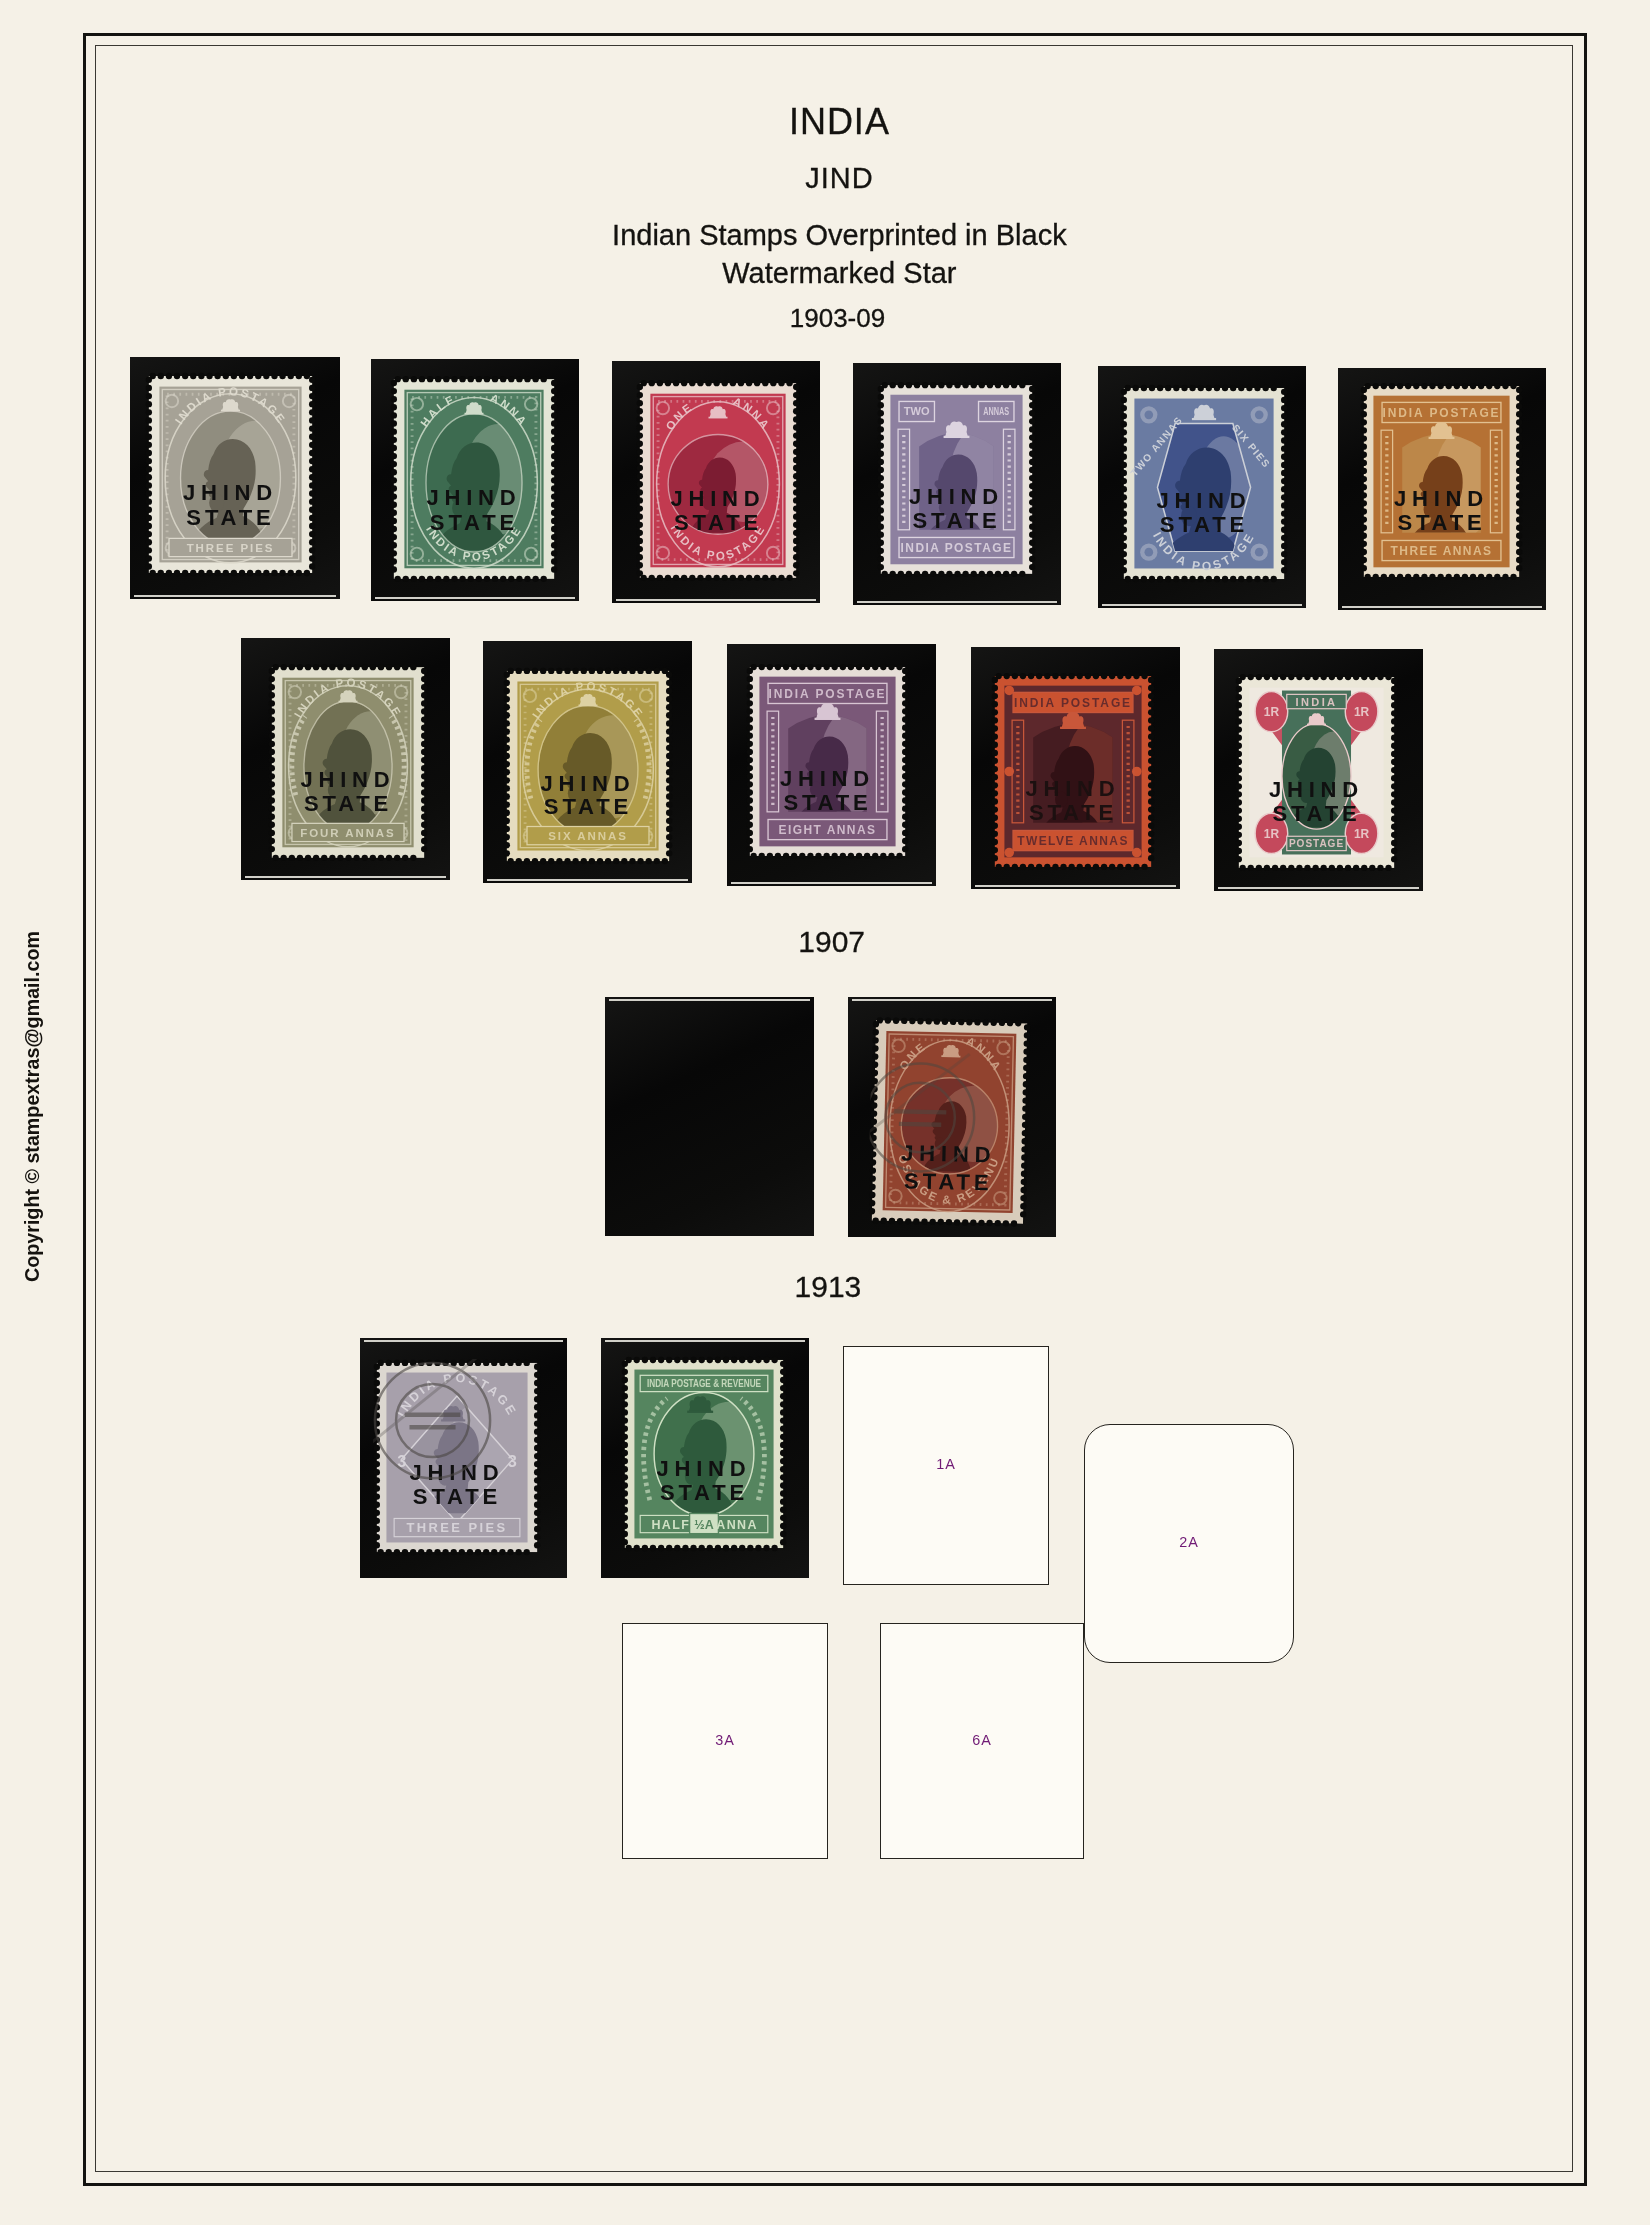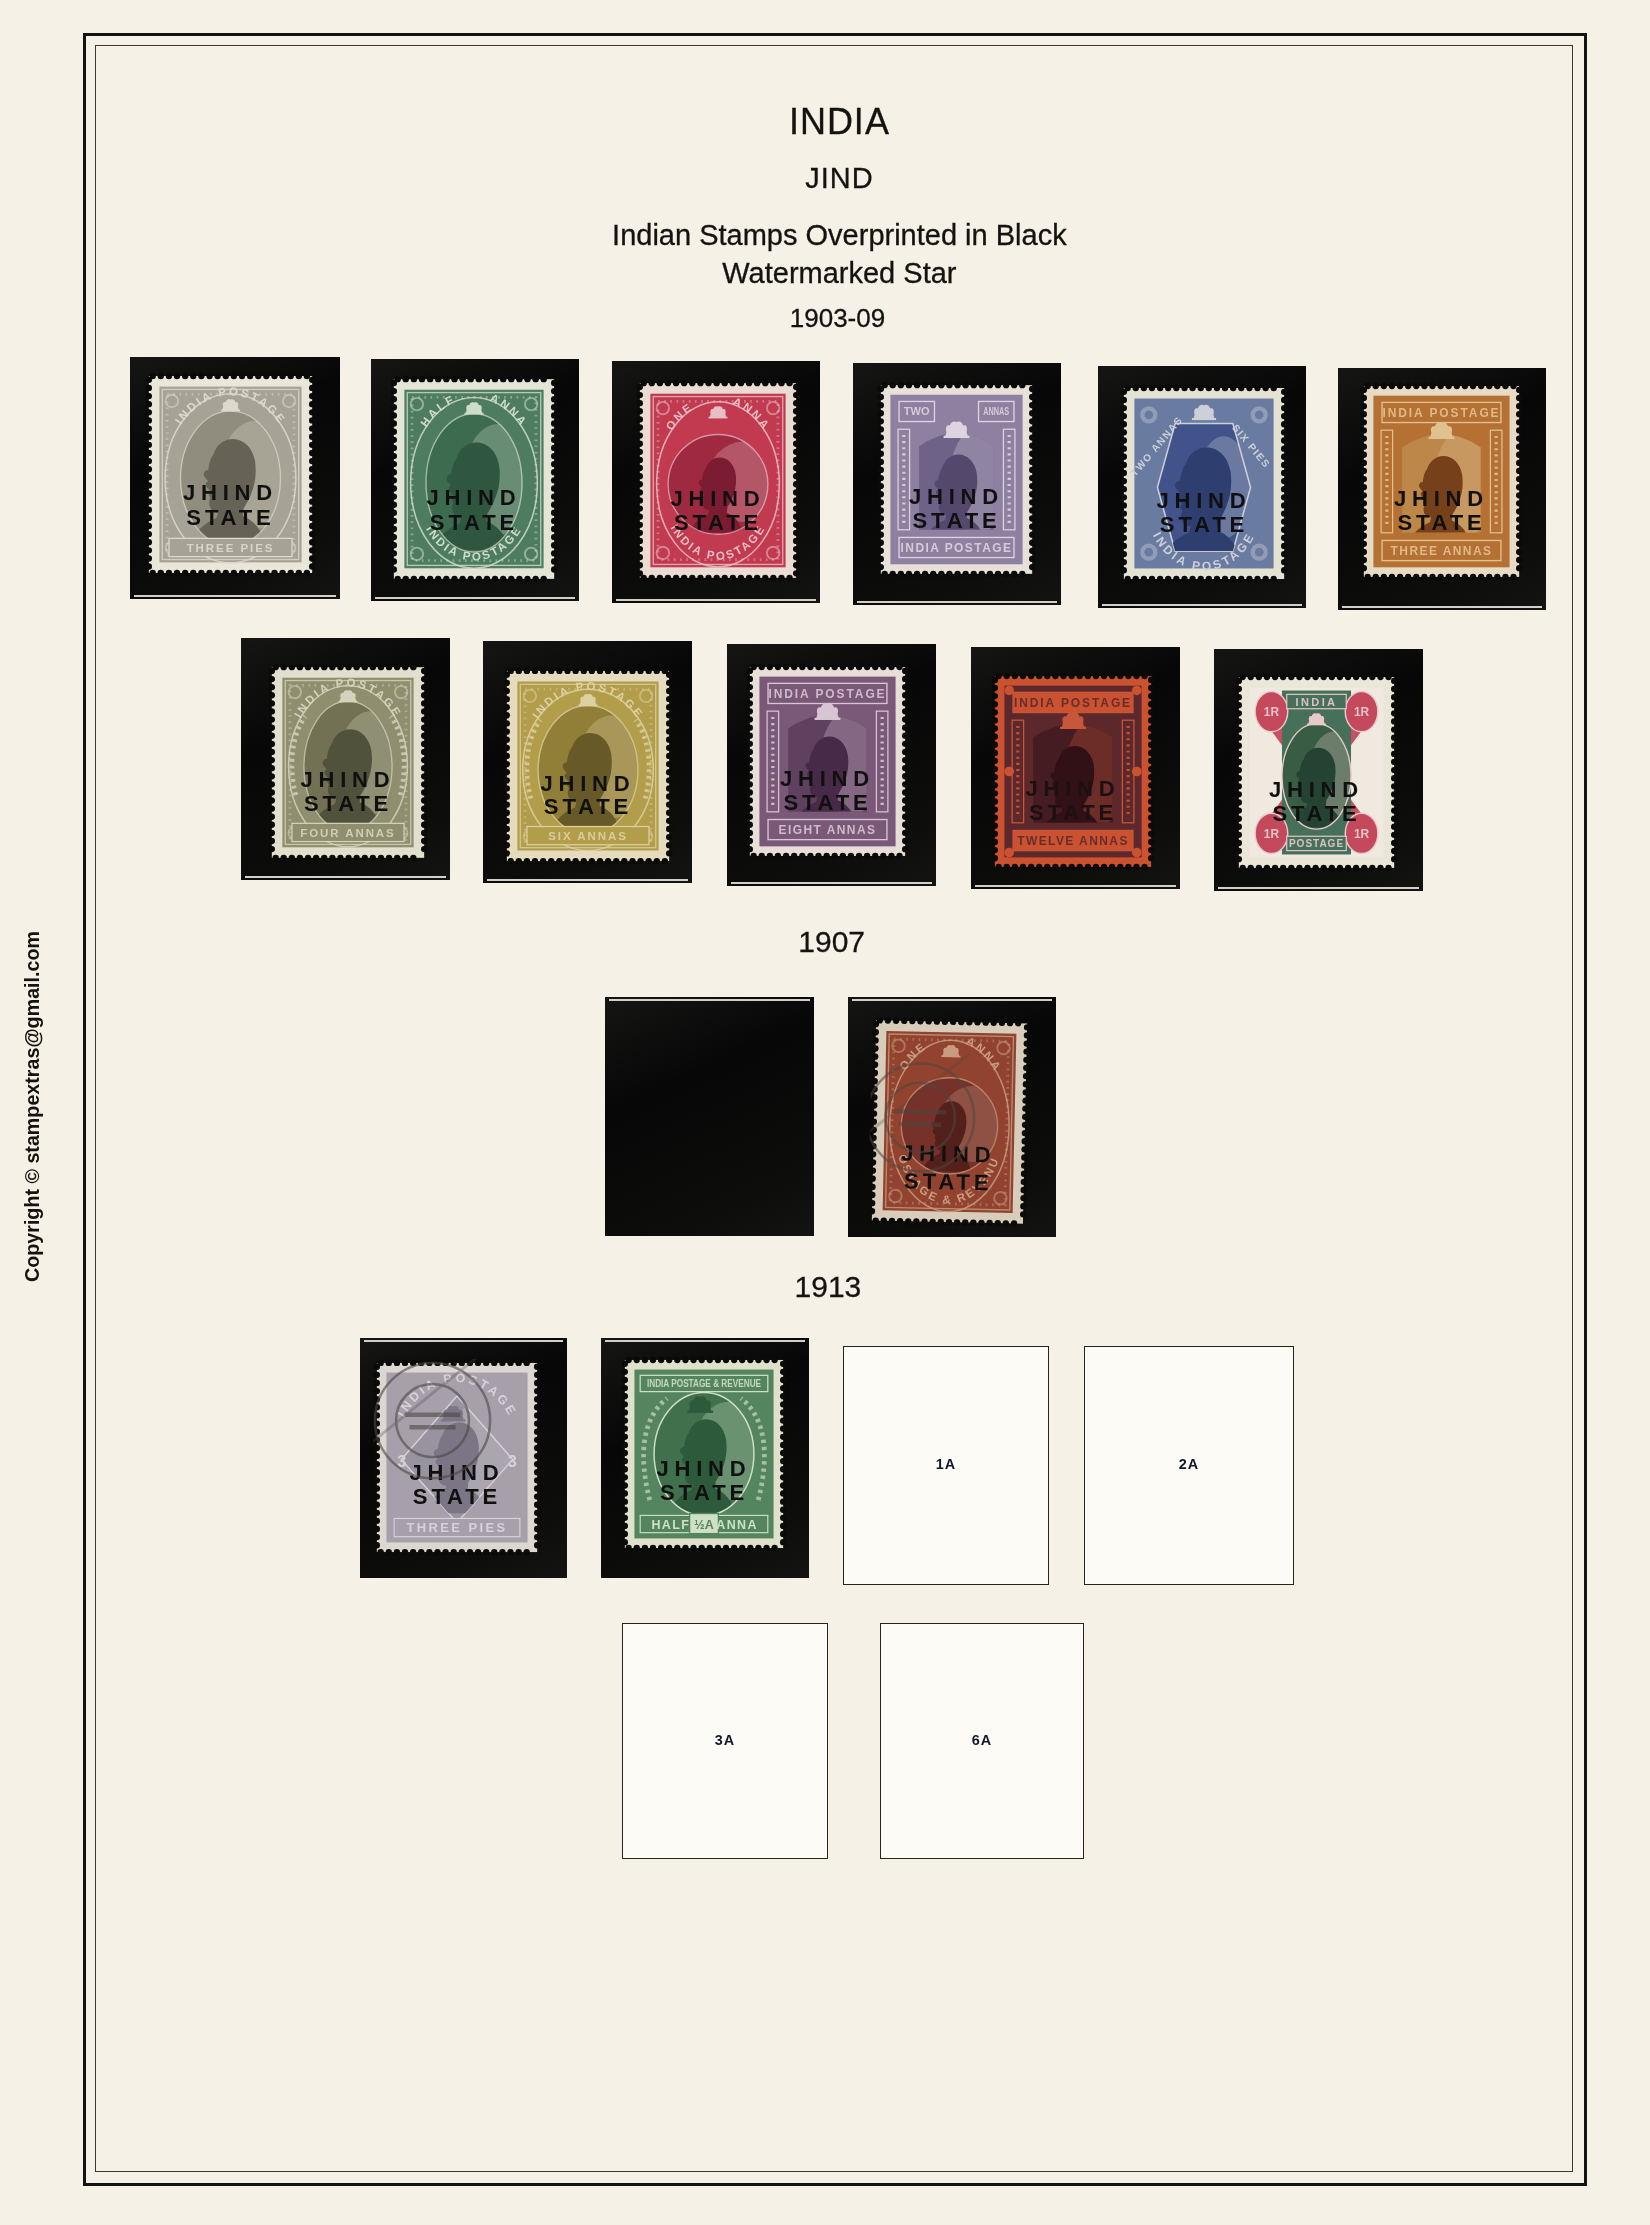--- a/index.html
+++ b/index.html
@@ -1,20 +1,20 @@
 <!DOCTYPE html>
 <html><head><meta charset="utf-8"><style>
 html,body{margin:0;padding:0;}
 body{width:1650px;height:2226px;background:#f5f1e7;position:relative;overflow:hidden;
  font-family:"Liberation Sans", sans-serif;}
 .mount{position:absolute;background:linear-gradient(155deg,#151514 0%,#070707 35%,#0c0c0b 75%,#131312 100%);}
 .hl-b::after{content:"";position:absolute;left:3.8px;right:3.8px;bottom:1.9px;height:1.9px;background:#e7e5de;opacity:.9;}
 .hl-t::before{content:"";position:absolute;left:3.8px;right:3.8px;top:1.9px;height:1.9px;background:#e7e5de;opacity:.9;}
 .box{position:absolute;background:#fdfbf5;border:1.9px solid #26241f;}
-.box span{position:absolute;left:0;right:0;top:46%;text-align:center;font-size:14.4px;color:#0f172a;font-weight:bold;letter-spacing:1px;}
+.box span{position:absolute;left:0;right:0;top:46%;text-align:center;font-size:14.4px;color:#701a75;font-weight:normal;letter-spacing:1px;}
 .hdr{position:absolute;left:0;width:1650px;text-align:center;color:#141310;-webkit-text-stroke:0.3px #141310;}
 </style></head><body>
 
 <div style="position:absolute;left:83px;top:33px;width:1498px;height:2147px;border:3.8px solid #131311;"></div>
 
 <div style="position:absolute;left:95px;top:45px;width:1476px;height:2125px;border:1.4px solid #3a3833;"></div>
 
 <div style="position:absolute;left:21px;top:1282px;transform:rotate(-90deg);transform-origin:0 0;font-weight:bold;font-size:19.7px;color:#15130f;white-space:nowrap;">Copyright © stampextras@gmail.com</div>
 
 <div class="hdr" style="top:101px;left:14.4px;font-size:36px;letter-spacing:1px;">INDIA</div>
@@ -58,21 +58,21 @@
 <div class="mount hl-t" style="left:848px;top:997px;width:208px;height:240px;"></div>
 
 <div class="mount hl-t" style="left:360px;top:1338px;width:207px;height:240px;"></div>
 
 <div class="mount hl-t" style="left:601px;top:1338px;width:208px;height:240px;"></div>
 
 <div class="box" style="left:843px;top:1346px;width:204px;height:237px;">
     <span>1A</span>
   </div>
 
-<div class="box" style="left:1084px;top:1346px;width:208px;height:237px;">
+<div class="box" style="left:1084px;top:1424px;width:208px;height:237px;border-radius:26px;">
     <span>2A</span>
   </div>
 
 <div class="box" style="left:622px;top:1623px;width:204px;height:234px;">
     <span>3A</span>
   </div>
 
 <div class="box" style="left:841px;top:1623px;width:202px;height:234px;margin-left:39px;">
     <span>6A</span>
   </div>

